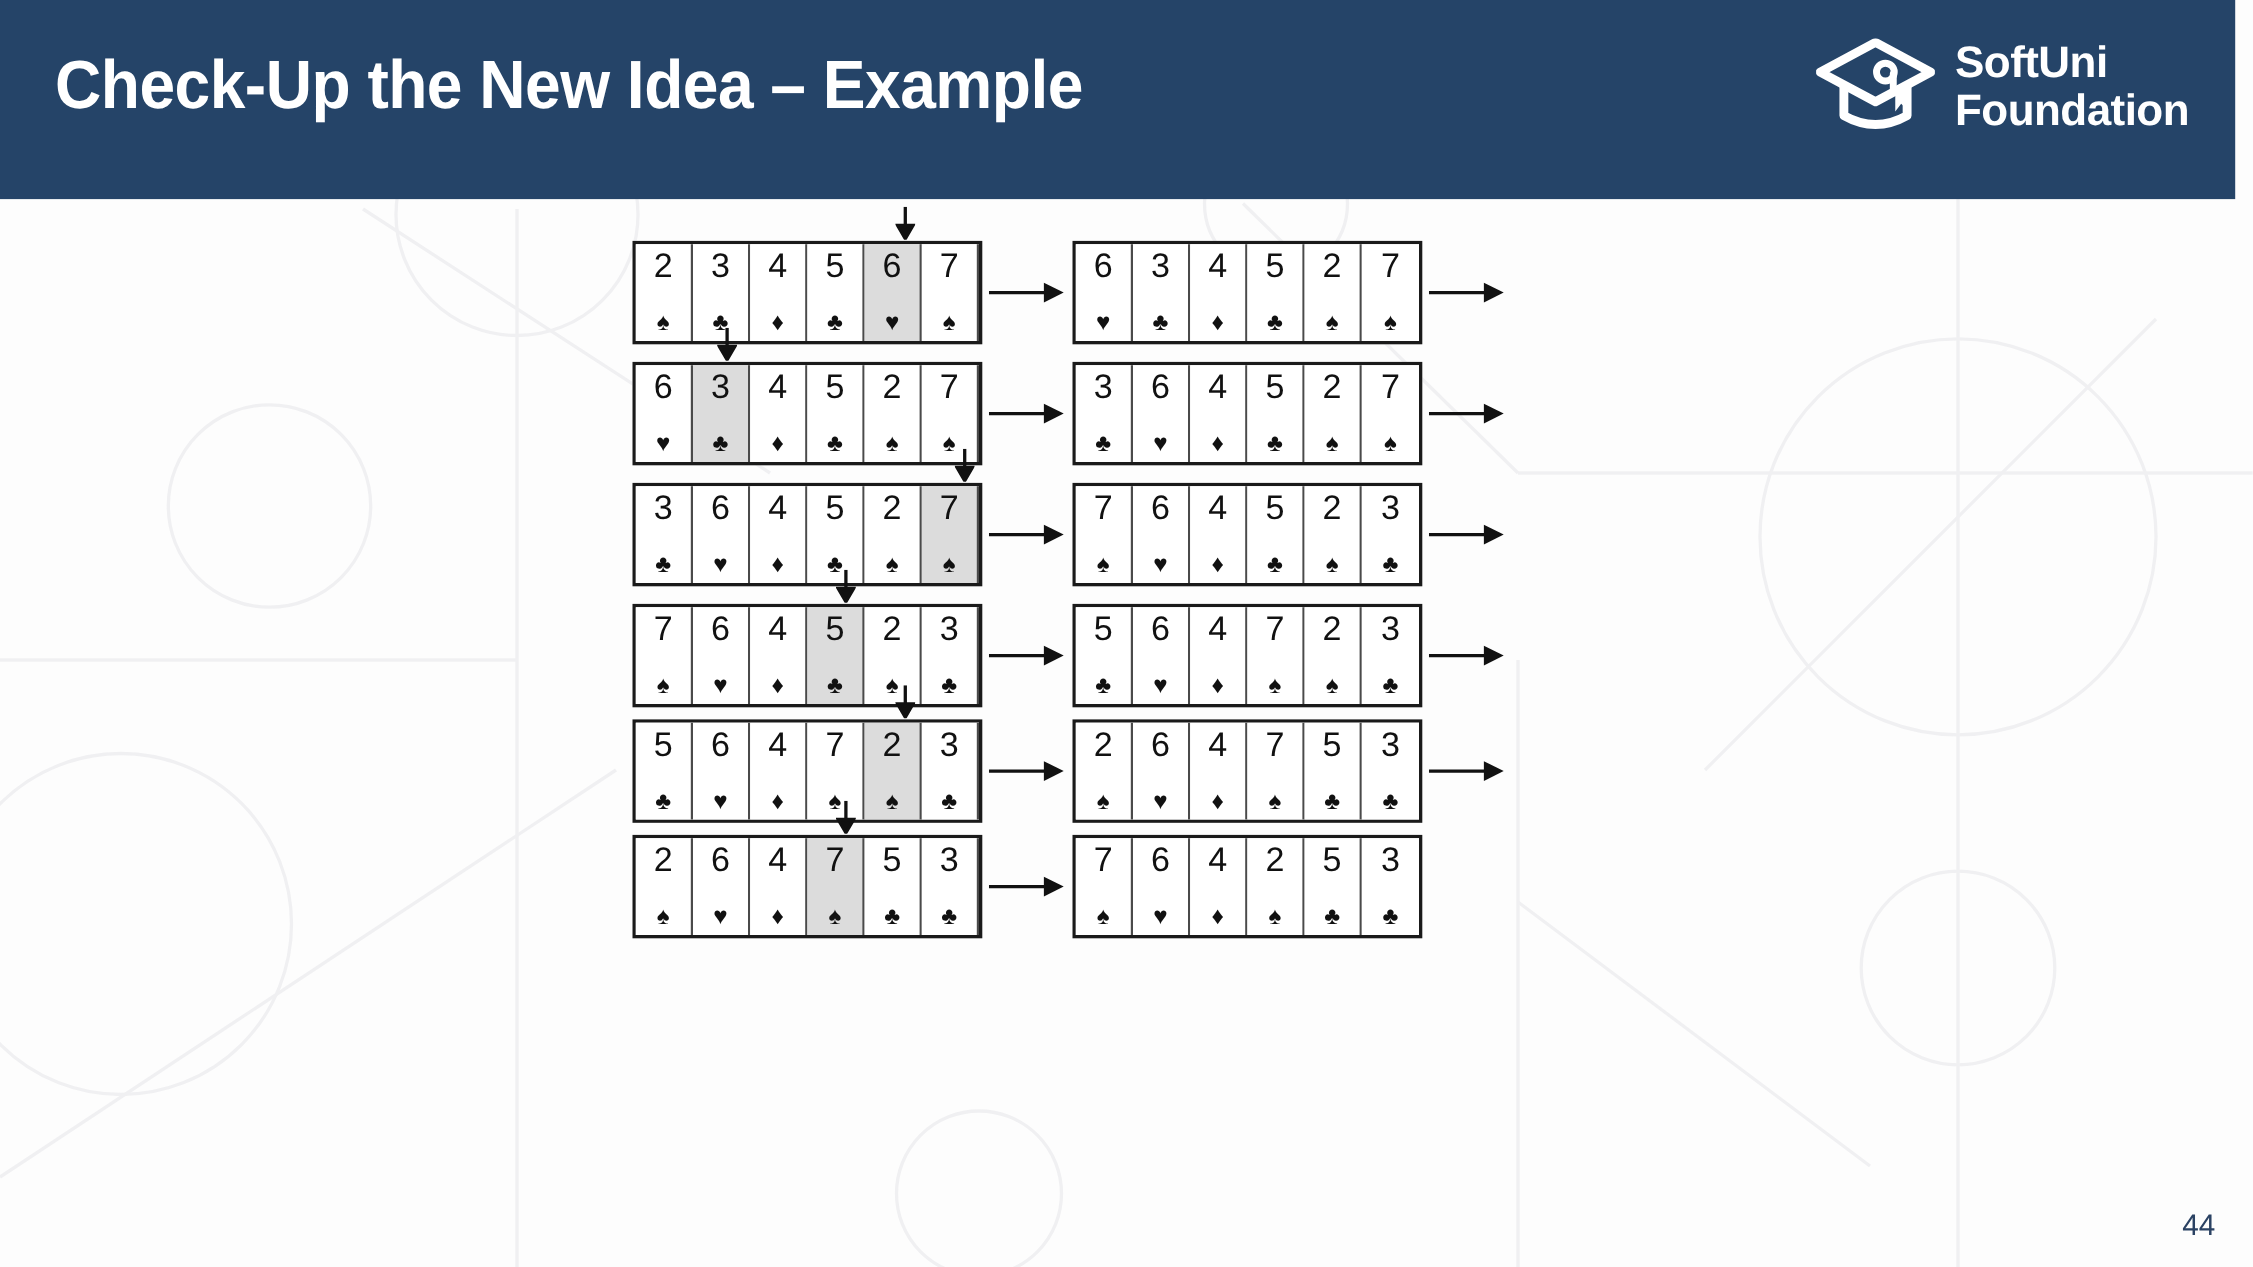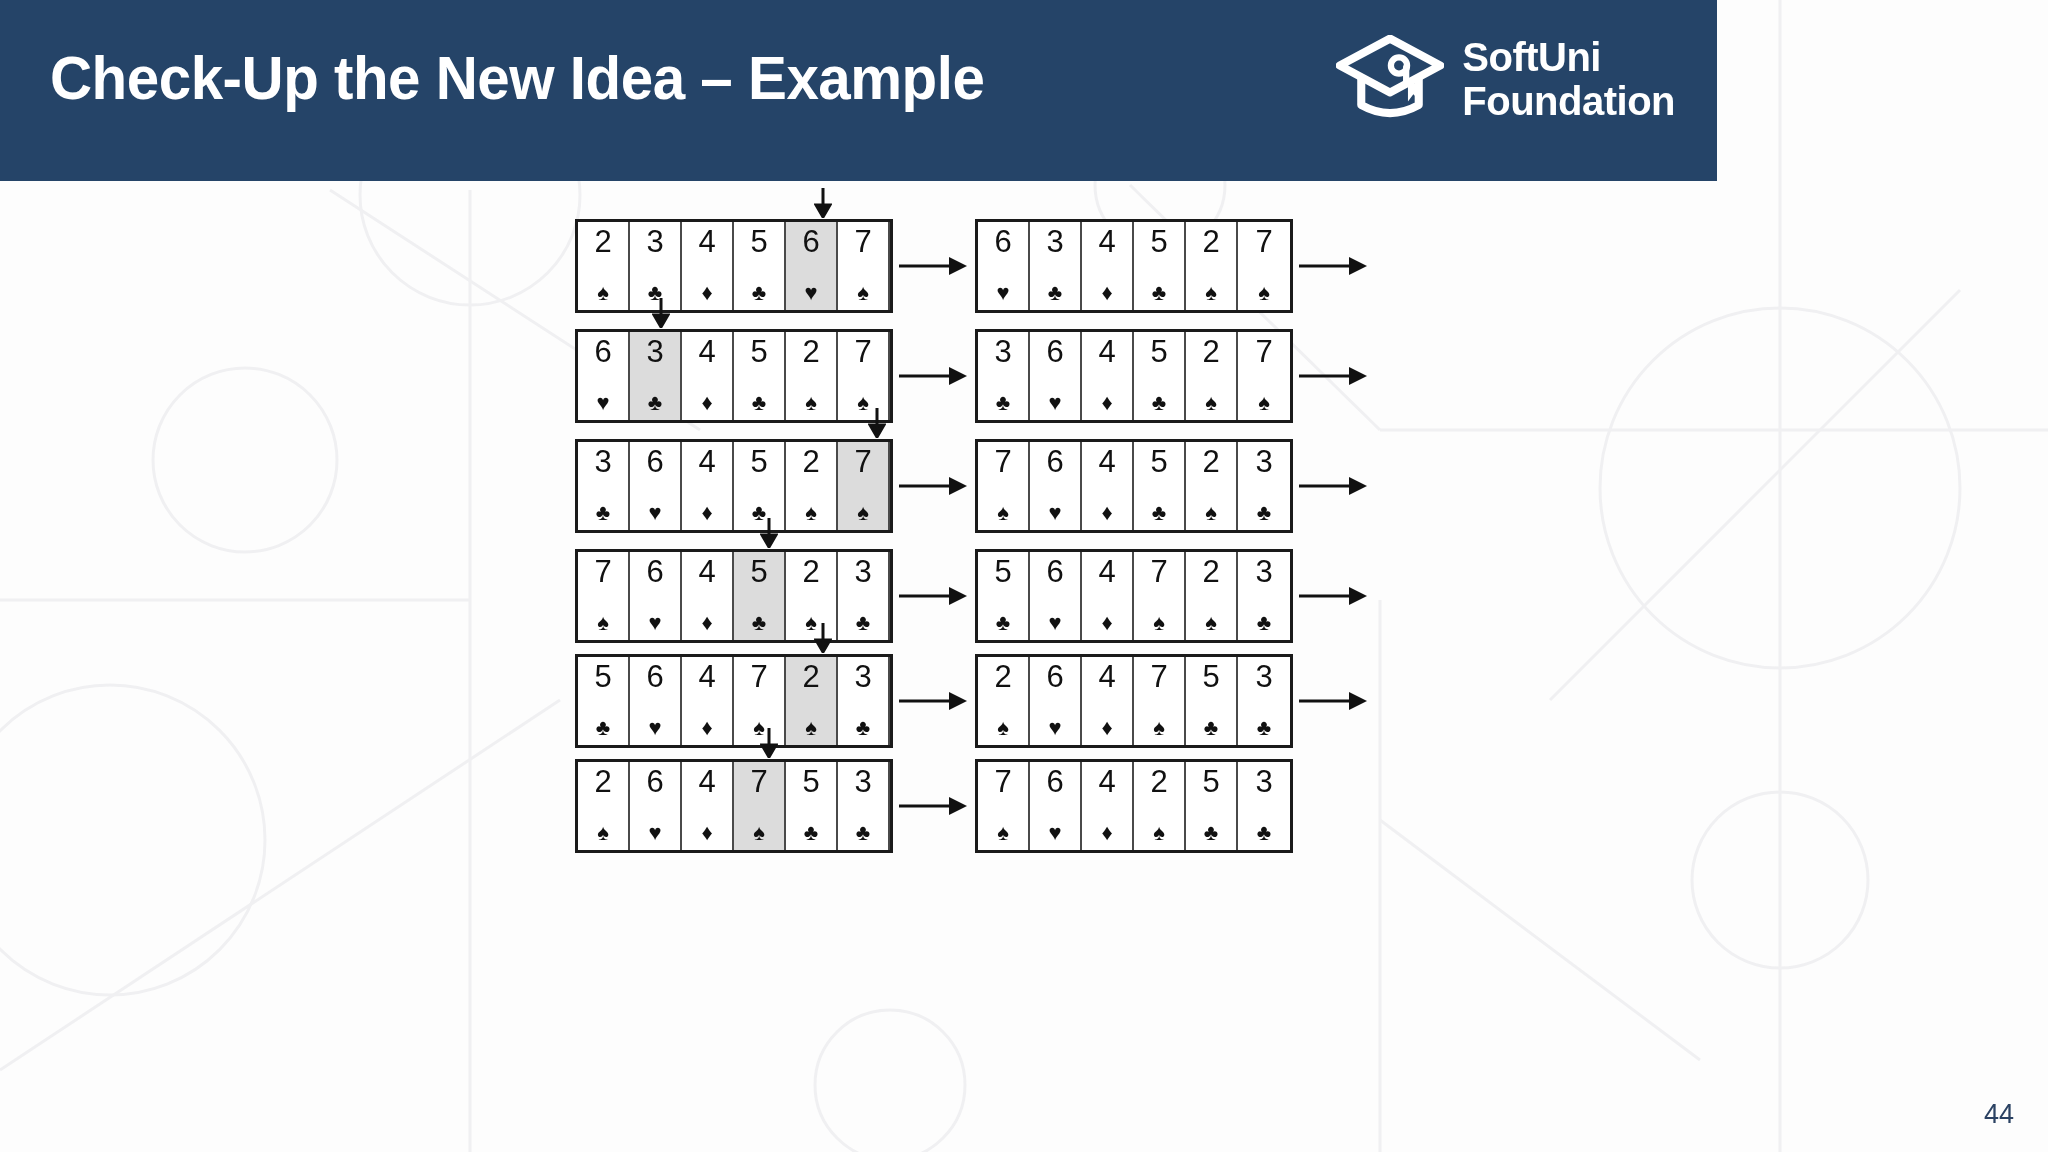--- a/index.html
+++ b/index.html
@@ -23,21 +23,21 @@
     width: 2048px;
     height: 1152px;
     z-index: 0;
     pointer-events: none;
   }
 
   
   #header-bar {
     position: absolute;
     top: 0; left: 0;
-    width: 1717px;
+    width: 2032px;
     height: 181px;
     background: #254468;
     z-index: 3;
   }
 
   #slide-title {
     position: absolute;
     left: 50px;
     top: 42px;
     font-size: 62px;

